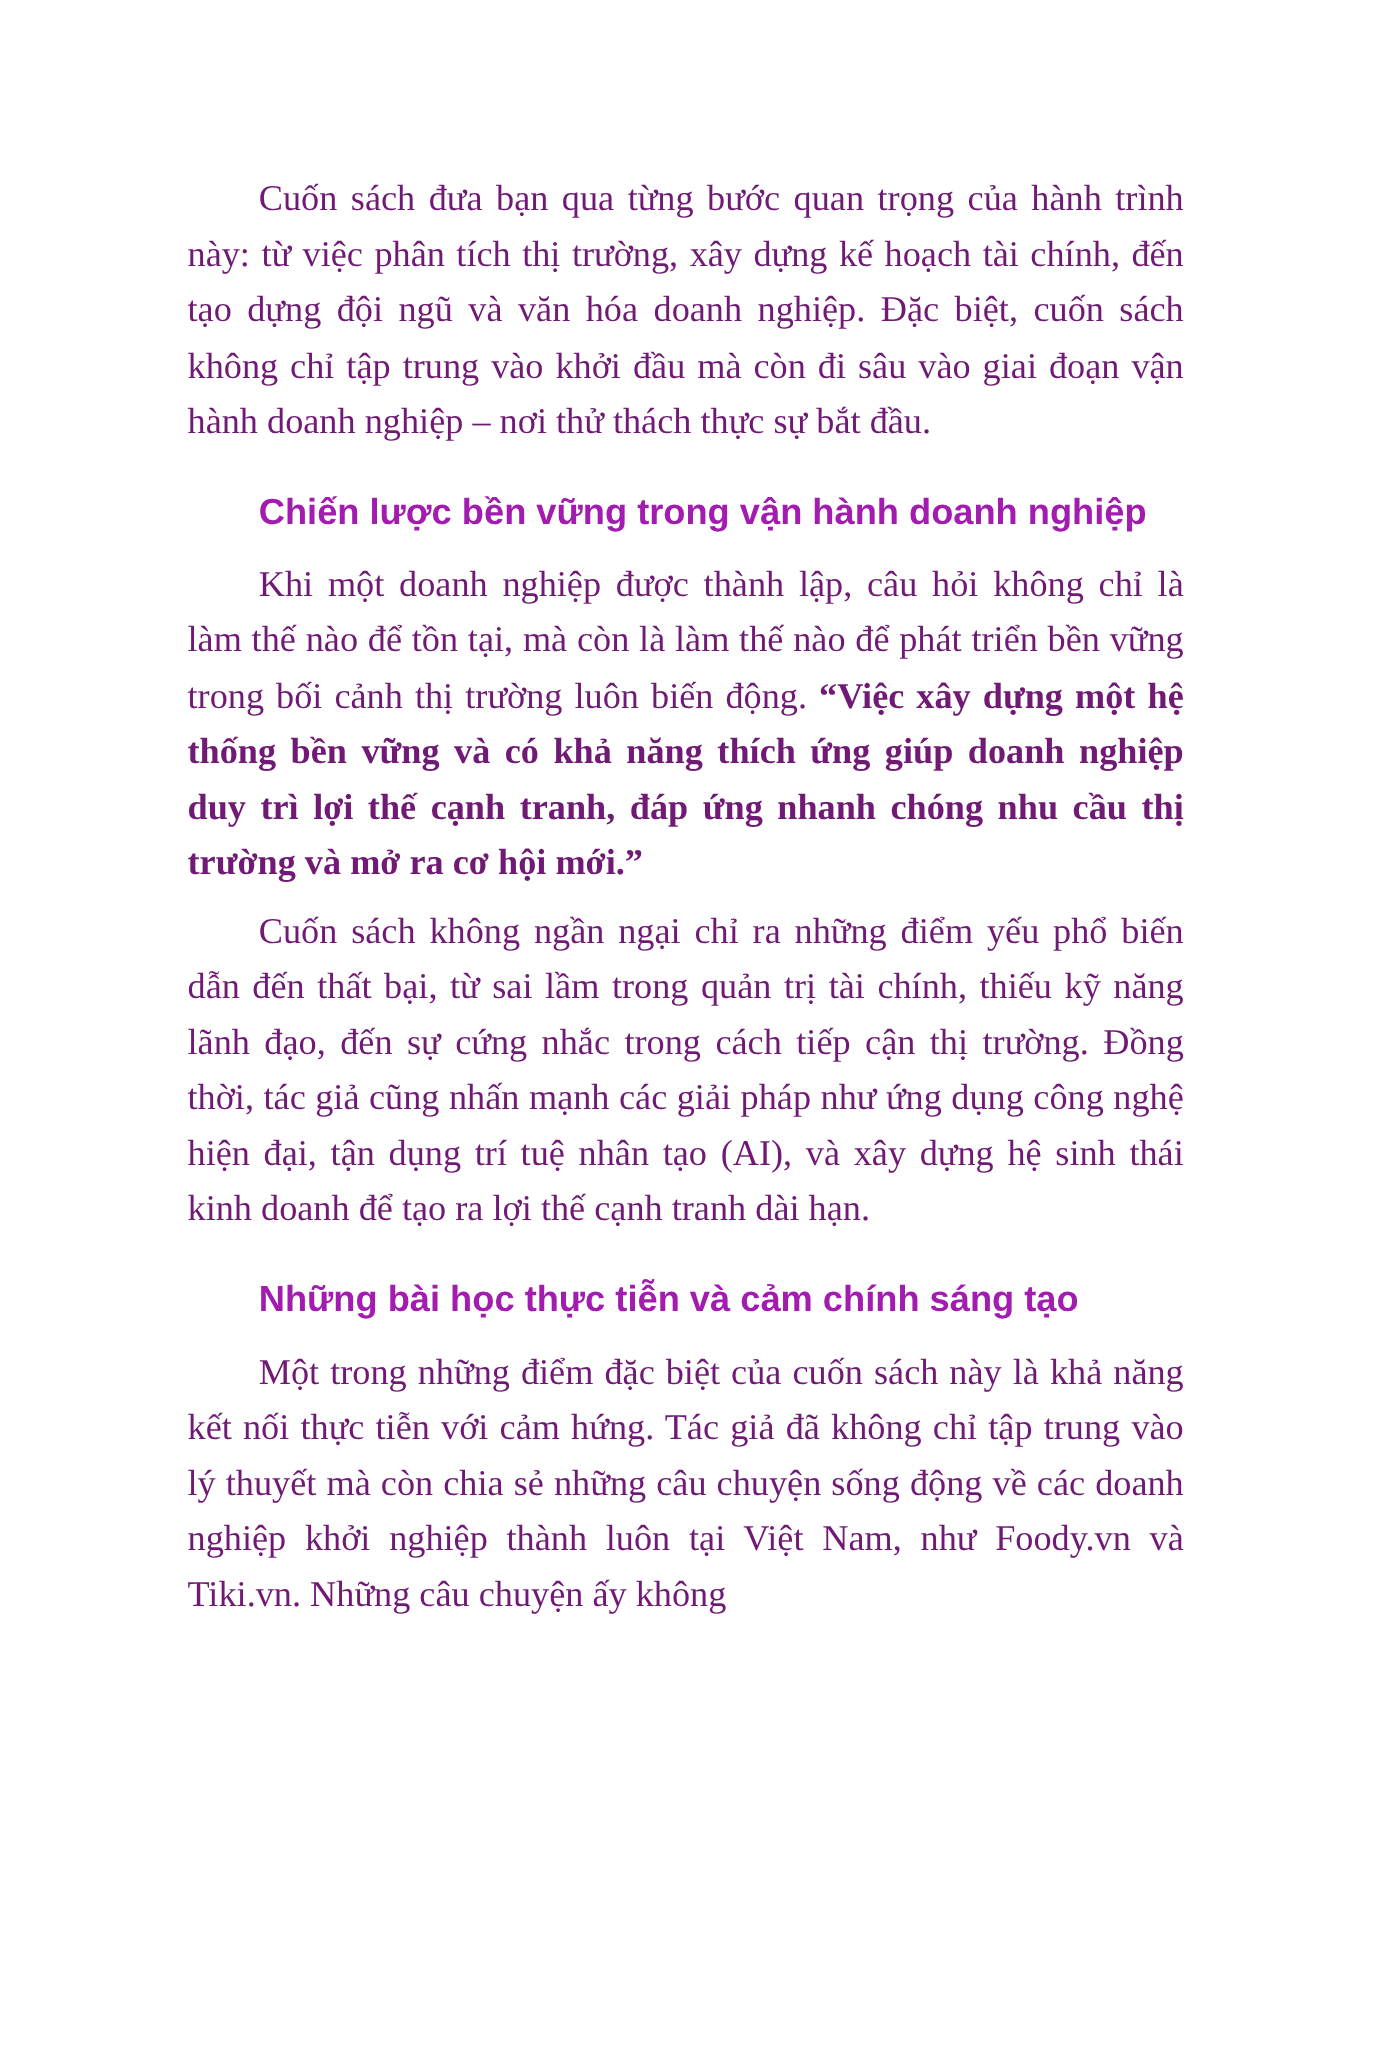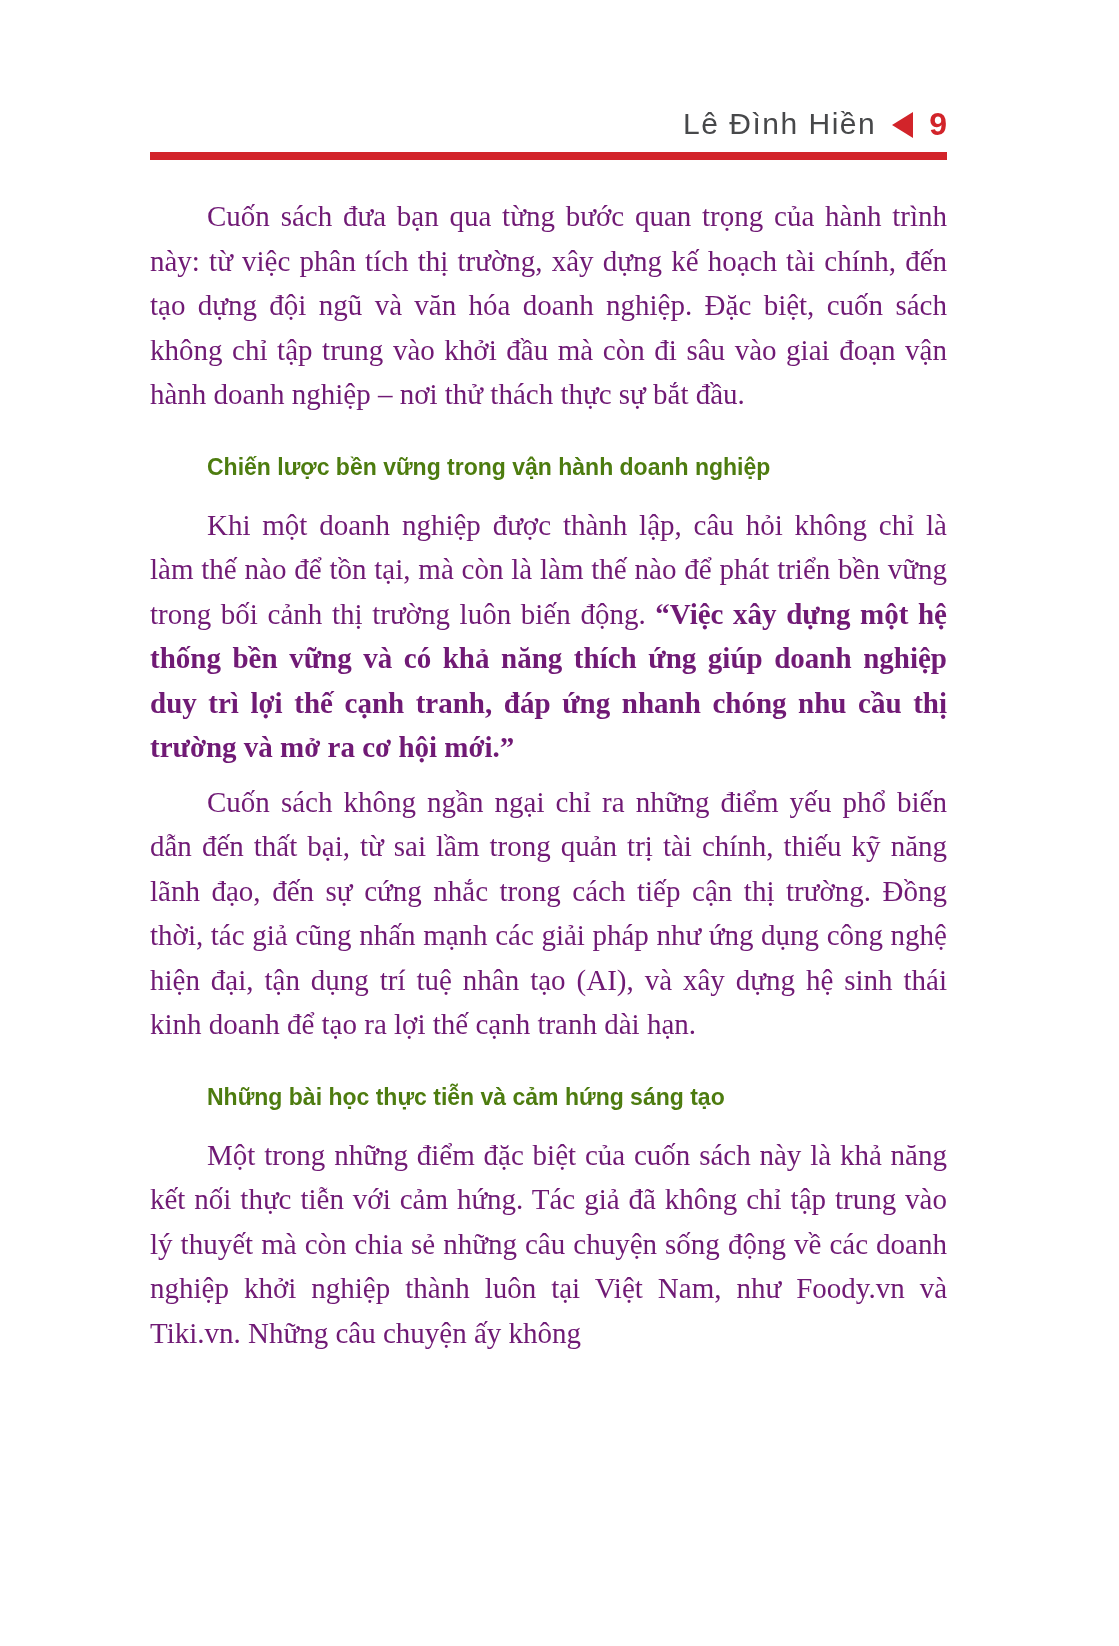--- a/index.html
+++ b/index.html
@@ -66,51 +66,43 @@
     color: #701a75;
     text-align: justify;
     text-indent: 57px;
     margin: 0 0 10px 0;
   }
   .bold-quote {
     font-weight: 700;
   }
   .section-heading {
     font-family: "Liberation Sans", sans-serif;
-    font-size: 23px;
+    font-size: 29px;
     font-weight: 700;
-    color: #4d7c0f;
+    color: #a21caf;
     margin: 32px 0 18px 57px;
     line-height: 36px;
   }
 </style>
 </head>
 <body>
 
 <div class="page">
   <div class="content">
 
-    <header>
-      <div class="header-row">
-        <span class="author">Lê Đình Hiền</span>
-        <span class="triangle"></span>
-        <span class="page-num">9</span>
-      </div>
-      <div class="rule"></div>
-    </header>
 
     <main>
 
       <p class="body-para">Cuốn sách đưa bạn qua từng bước quan trọng của hành trình này: từ việc phân tích thị trường, xây dựng kế hoạch tài chính, đến tạo dựng đội ngũ và văn hóa doanh nghiệp. Đặc biệt, cuốn sách không chỉ tập trung vào khởi đầu mà còn đi sâu vào giai đoạn vận hành doanh nghiệp – nơi thử thách thực sự bắt đầu.</p>
 
       <h2 class="section-heading">Chiến lược bền vững trong vận hành doanh nghiệp</h2>
 
       <p class="body-para"><span>Khi một doanh nghiệp được thành lập, câu hỏi không chỉ là làm thế nào để tồn tại, mà còn là làm thế nào để phát triển bền vững trong bối cảnh thị trường luôn biến động. </span><strong class="bold-quote">“Việc xây dựng một hệ thống bền vững và có khả năng thích ứng giúp doanh nghiệp duy trì lợi thế cạnh tranh, đáp ứng nhanh chóng nhu cầu thị trường và mở ra cơ hội mới.”</strong></p>
 
       <p class="body-para">Cuốn sách không ngần ngại chỉ ra những điểm yếu phổ biến dẫn đến thất bại, từ sai lầm trong quản trị tài chính, thiếu kỹ năng lãnh đạo, đến sự cứng nhắc trong cách tiếp cận thị trường. Đồng thời, tác giả cũng nhấn mạnh các giải pháp như ứng dụng công nghệ hiện đại, tận dụng trí tuệ nhân tạo (AI), và xây dựng hệ sinh thái kinh doanh để tạo ra lợi thế cạnh tranh dài hạn.</p>
 
-      <h2 class="section-heading">Những bài học thực tiễn và cảm hứng sáng tạo</h2>
+      <h2 class="section-heading">Những bài học thực tiễn và cảm chính sáng tạo</h2>
 
       <p class="body-para">Một trong những điểm đặc biệt của cuốn sách này là khả năng kết nối thực tiễn với cảm hứng. Tác giả đã không chỉ tập trung vào lý thuyết mà còn chia sẻ những câu chuyện sống động về các doanh nghiệp khởi nghiệp thành luôn tại Việt Nam, như Foody.vn và Tiki.vn. Những câu chuyện ấy không</p>
 
     </main>
   </div>
 </div>
 
 </body></html>

